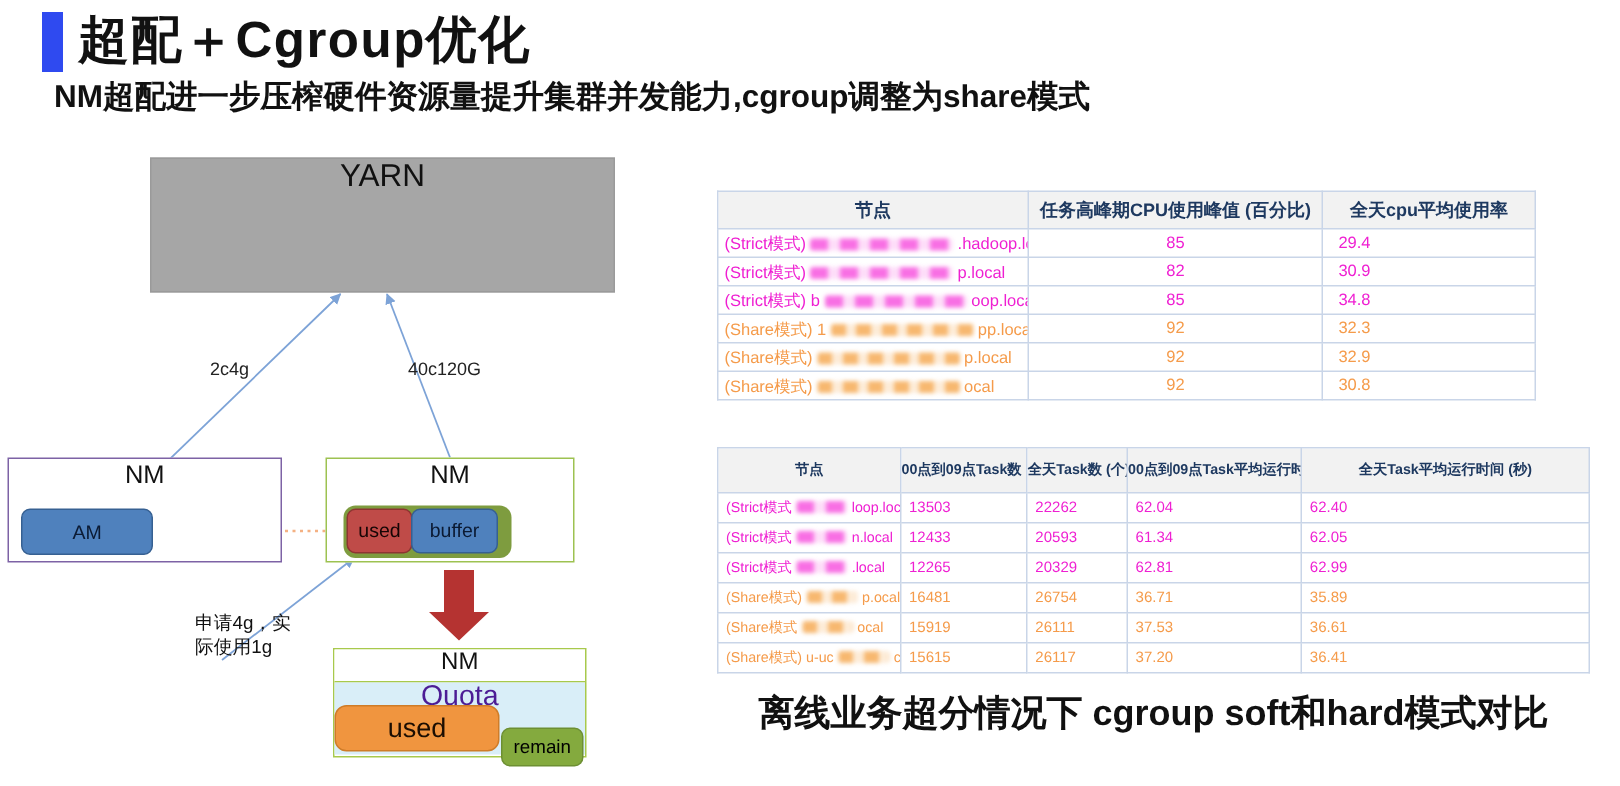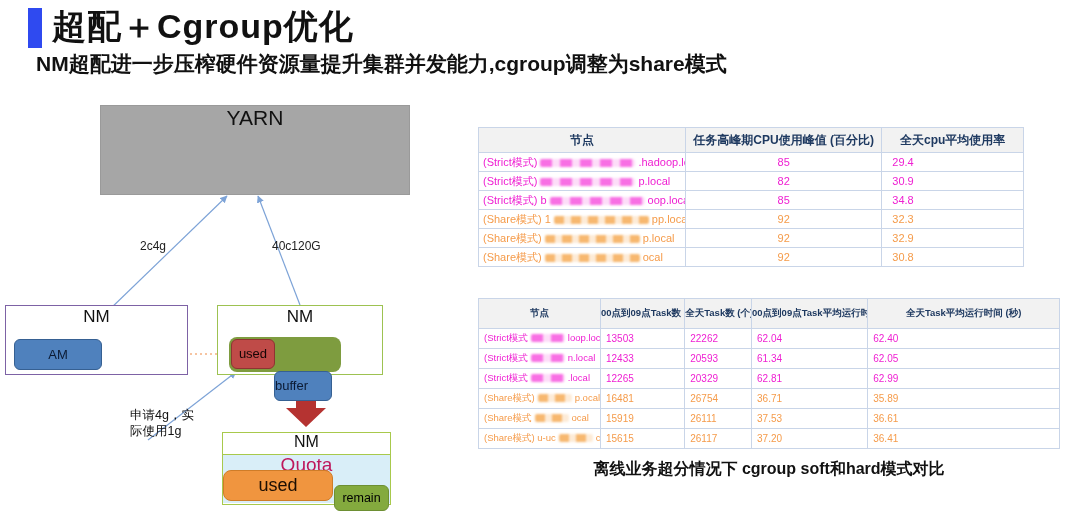--- a/index.html
+++ b/index.html
@@ -23,26 +23,26 @@
   .yarn-box{position:absolute;left:100px;top:105px;width:310px;height:90px;background:var(--yarn-gray);border:1px solid #9a9a9a;text-align:center;font-size:21px;color:#111;}
   .edge-label{position:absolute;font-size:12px;color:#222;}
   .edge-label.l{left:140px;top:239px;} .edge-label.r{left:272px;top:239px;}
   .nm-box{position:absolute;background:#fff;}
   .nm-left{left:5px;top:305px;width:183px;height:70px;border:1.5px solid #7d62a5;}
   .nm-right{left:217px;top:305px;width:166px;height:70px;border:1.5px solid #9dc251;}
   .nm-title{text-align:center;font-size:17px;color:#111;padding-top:1px;}
   .am-chip{position:absolute;left:8px;top:33px;width:88px;height:31px;background:var(--am-blue);border:1px solid #366092;border-radius:6px;text-align:center;font-size:13px;color:#0b1a33;line-height:29px;}
   .green-back{position:absolute;left:11px;top:31px;width:112px;height:35px;background:#7e9c3f;border-radius:8px;}
   .used-chip{position:absolute;left:13px;top:33px;width:44px;height:30px;background:var(--used-red);border:1px solid #8e3432;border-radius:6px;text-align:center;font-size:13px;color:#160505;line-height:28px;}
-  .buffer-chip{position:absolute;left:56px;top:33px;width:58px;height:30px;background:var(--am-blue);border:1px solid #366092;border-radius:6px;text-align:left;font-size:13px;color:#0b1a33;line-height:28px;margin-top:32px;}
+  .buffer-chip{position:absolute;left:56px;top:33px;width:58px;height:30px;background:var(--am-blue);border:1px solid #366092;border-radius:6px;text-align:center;font-size:13px;color:#0b1a33;line-height:28px;}
   .note-text{position:absolute;left:130px;top:407px;width:80px;font-size:12.5px;color:#111;line-height:1.3;}
   .nm-bottom{left:222px;top:432px;width:169px;height:73px;border:1.5px solid #a8c94c;}
   .nm-bottom .band{height:22px;border-bottom:1.5px solid #a8c94c;text-align:center;font-size:16px;color:#111;background:#fff;}
   .quota-area{position:relative;height:48px;background:#d9eef8;}
-  .quota-label{position:absolute;left:0;right:0;top:-1px;text-align:center;font-size:19px;color:#be185d;z-index:1;}
+  .quota-label{position:absolute;left:0;right:0;top:-1px;text-align:center;font-size:19px;color:#4c1d95;z-index:1;}
   .used-bar{position:absolute;left:0px;top:15px;width:110px;height:31px;background:var(--used-orange);border:1.5px solid #cf7c28;border-radius:8px;text-align:center;font-size:18px;color:#1c0e02;line-height:28px;z-index:2;}
   .remain-chip{position:absolute;left:111px;top:30px;width:55px;height:26px;background:var(--remain-green);border:1px solid #6d8f33;border-radius:6px;text-align:center;font-size:12.5px;color:#10190\5;line-height:24px;z-index:2;}
 
   
   table{border-collapse:collapse;position:absolute;background:#fff;table-layout:fixed;}
   th,td{border:1px solid var(--table-border);overflow:hidden;white-space:nowrap;}
   th{background:#f2f2f2;color:var(--header-text);font-weight:bold;text-align:center;}
   tr.strict td{color:var(--strict-text);} tr.share td{color:var(--share-text);}
   .redact{display:inline-block;height:8px;margin:0 3px;border-radius:2px;vertical-align:middle;filter:blur(1.3px);}
   .redact.strict{background:repeating-linear-gradient(90deg,rgba(244,16,210,.6) 0 12px,rgba(244,16,210,.14) 12px 20px);}
@@ -59,21 +59,21 @@
   #task-table{left:478px;top:298px;width:582px;font-size:10px;}
   #task-table th{font-size:9.5px;height:30px;}
   #task-table td{height:20px;padding:0 5px;}
   #task-table .redact{width:34px;}
   #task-table col:nth-child(1){width:21%;} #task-table col:nth-child(2){width:14.5%;}
   #task-table col:nth-child(3){width:11.5%;} #task-table col:nth-child(4){width:20%;}
   #task-table col:nth-child(5){width:33%;}
   #task-table td{text-align:left;}
   #task-table td:first-child{font-size:9.5px;}
 
-  .table-caption{position:absolute;left:478px;top:459px;width:582px;text-align:center;font-size:16px;font-weight:bold;color:#111;}
+  .table-caption{position:absolute;left:478px;top:459px;width:582px;text-align:center;font-size:24px;font-weight:bold;color:#111;}
 </style>
 </head>
 <body>
 
 <div class="slide">
 
   <div class="accent-bar"></div>
   <div class="title">超配＋Cgroup优化</div>
   <div class="subtitle">NM超配进一步压榨硬件资源量提升集群并发能力,cgroup调整为share模式</div>
 

